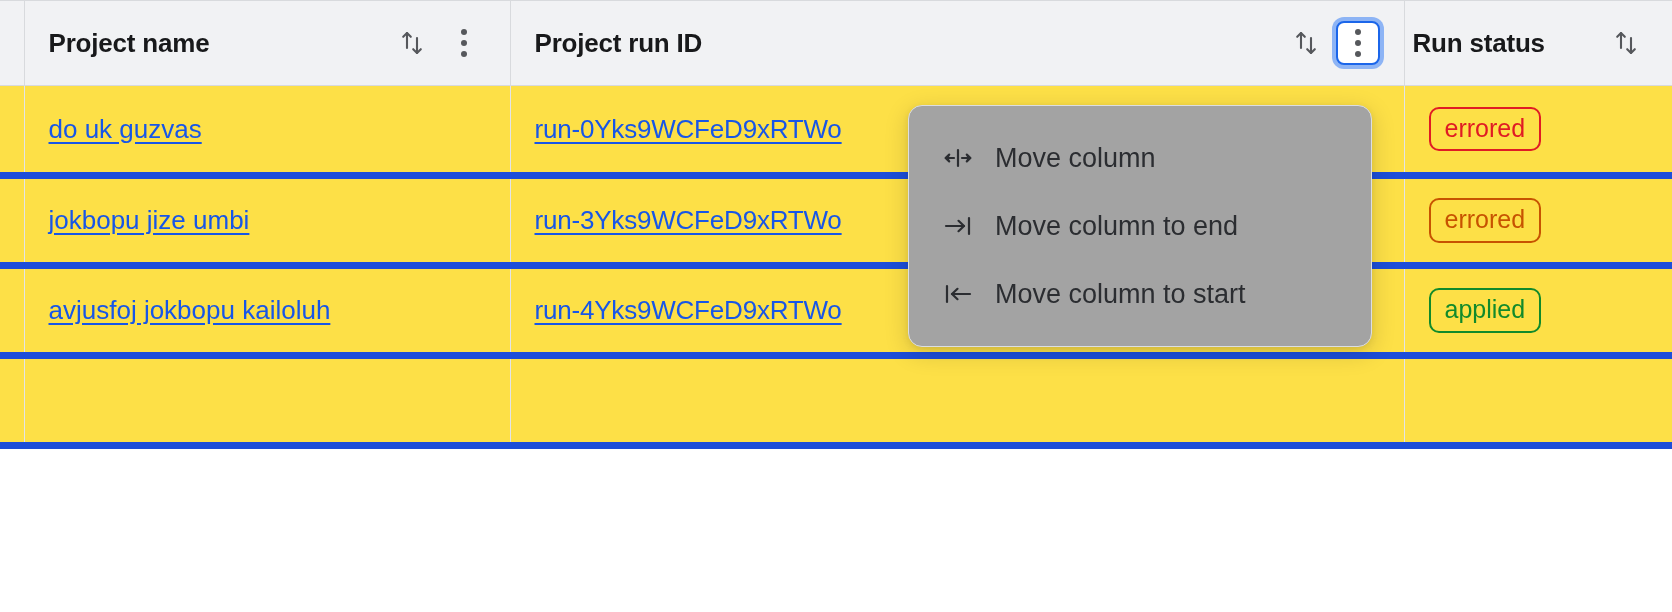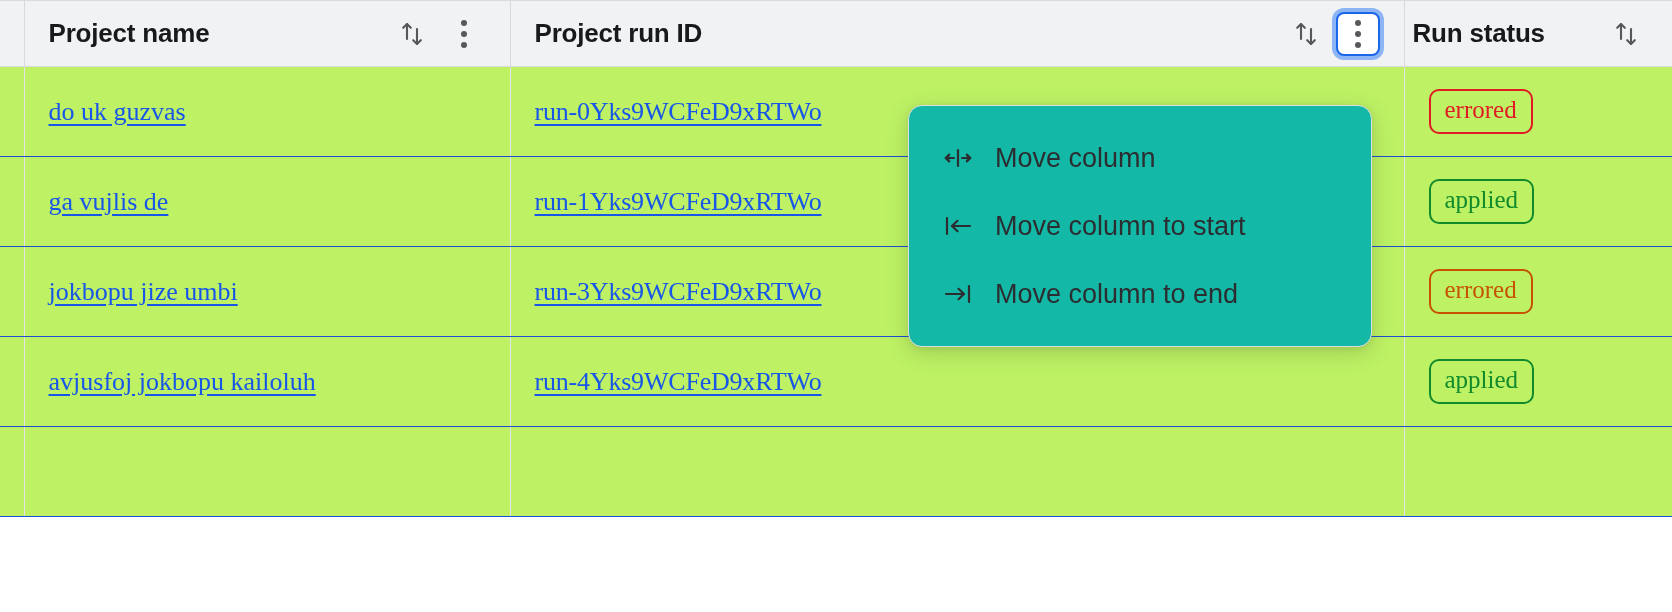--- a/index.html
+++ b/index.html
@@ -19,21 +19,21 @@
   table.data-table {
     width: 1672px;
     border-collapse: collapse;
     table-layout: fixed;
   }
   col.c-gutter { width: 24px; }
   col.c-project { width: 486px; }
   col.c-runid   { width: 894px; }
   col.c-status  { width: 268px; }
 
-  thead tr { height: 66px; }
+  thead tr { height: 85px; }
   thead th {
     background: #f1f2f4;
     border-top: 1px solid #d8dadd;
     border-bottom: 1px solid #d8dadd;
     border-right: 1px solid #d8dadd;
     padding: 0 24px;
     vertical-align: middle;
   }
   thead th.gutter-head {
     padding: 0;
@@ -87,26 +87,25 @@
   .kebab { display: flex; flex-direction: column; gap: 5px; align-items: center; }
   .kebab i {
     display: block;
     width: 6px; height: 6px;
     border-radius: 50%;
     background: #56585c;
   }
 
   tbody tr { height: 90px; }
   tbody td {
-    border-bottom: 1px solid #1d4ed8;
+    border-bottom: 7px solid #1d4ed8;
     border-right: 1px solid #e3e4e7;
     padding: 0 24px;
     vertical-align: middle;
-    background: #bef264;
-    font-family: Liberation Serif, serif;
+    background: #fde047;
   }
   tbody td.gutter-cell { padding: 0; border-right: 1px solid #e3e4e7; }
   tbody td.status-cell { border-right: none; }
 
   a.cell-link {
     font-size: 26px;
     color: #1756e8;
     text-decoration: underline;
     text-underline-offset: 4px;
     white-space: nowrap;
@@ -124,21 +123,21 @@
   }
   .badge.errored { color: #e01b24; }
   .badge.applied { color: #118a2b; }
   .badge.planned { color: #c75300; }
 
   .context-menu {
     position: absolute;
     left: 908px;
     top: 105px;
     width: 464px;
-    background: #14b8a6;
+    background: #a3a3a3;
     border: 1px solid #dcdee1;
     border-radius: 14px;
     box-shadow: 0 6px 24px rgba(16,18,22,0.16), 0 2px 6px rgba(16,18,22,0.08);
     padding: 18px 0 18px;
     z-index: 20;
   }
   .menu-item {
     display: flex;
     align-items: center;
     gap: 22px;
@@ -255,32 +254,20 @@
           <a href="#" class="cell-link">do uk guzvas</a>
         </td>
         <td>
           <a href="#" class="cell-link runid">run-0Yks9WCFeD9xRTWo</a>
         </td>
         <td class="status-cell">
           <span class="badge errored">errored</span>
         </td>
       </tr>
 
-      <tr>
-        <td class="gutter-cell"></td>
-        <td>
-          <a href="#" class="cell-link">ga vujlis de</a>
-        </td>
-        <td>
-          <a href="#" class="cell-link runid">run-1Yks9WCFeD9xRTWo</a>
-        </td>
-        <td class="status-cell">
-          <span class="badge applied">applied</span>
-        </td>
-      </tr>
 
 
       <tr>
         <td class="gutter-cell"></td>
         <td>
           <a href="#" class="cell-link">jokbopu jize umbi</a>
         </td>
         <td>
           <a href="#" class="cell-link runid">run-3Yks9WCFeD9xRTWo</a>
         </td>
@@ -321,33 +308,33 @@
           <path d="M19 11 H27"></path>
             <path d="M23.8 7.6 L27.4 11 L23.8 14.4" fill="currentColor"></path>
         </svg>
       </span>
       <span class="menu-label">Move column</span>
     </div>
 
     <div class="menu-item">
       <span class="menu-icon">
         <svg width="30" height="22" viewBox="0 0 30 22" fill="none" stroke="currentColor" stroke-width="2.2" stroke-linecap="round" stroke-linejoin="round">
+          <path d="M26 3 V19"></path>
+          <path d="M3 11 H21"></path>
+            <path d="M15.5 5.8 L21 11 L15.5 16.2"></path>
+        </svg>
+      </span>
+      <span class="menu-label">Move column to end</span>
+    </div>
+
+    <div class="menu-item">
+      <span class="menu-icon">
+        <svg width="30" height="22" viewBox="0 0 30 22" fill="none" stroke="currentColor" stroke-width="2.2" stroke-linecap="round" stroke-linejoin="round">
           <path d="M4 3 V19"></path>
           <path d="M27 11 H9"></path>
             <path d="M14.5 5.8 L9 11 L14.5 16.2"></path>
         </svg>
       </span>
       <span class="menu-label">Move column to start</span>
     </div>
-
-    <div class="menu-item">
-      <span class="menu-icon">
-        <svg width="30" height="22" viewBox="0 0 30 22" fill="none" stroke="currentColor" stroke-width="2.2" stroke-linecap="round" stroke-linejoin="round">
-          <path d="M26 3 V19"></path>
-          <path d="M3 11 H21"></path>
-            <path d="M15.5 5.8 L21 11 L15.5 16.2"></path>
-        </svg>
-      </span>
-      <span class="menu-label">Move column to end</span>
-    </div>
   </div>
 
 </div>
 
 </body></html>

